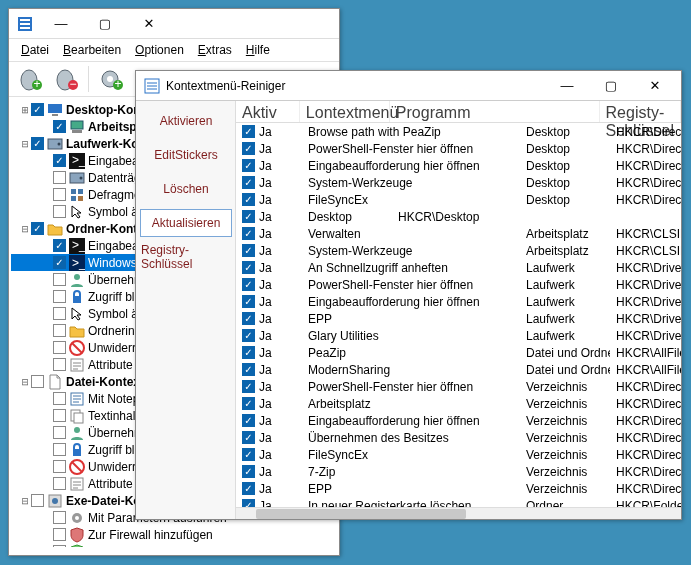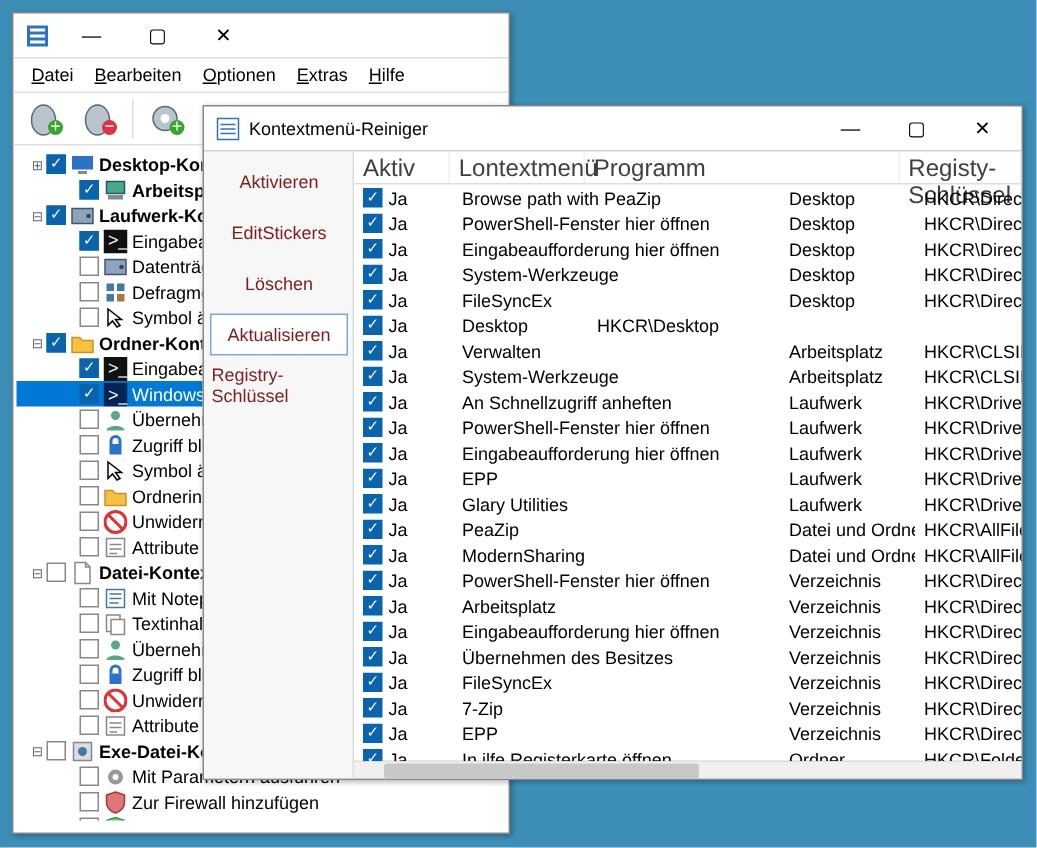--- a/index.html
+++ b/index.html
@@ -607,21 +607,21 @@
             </div>
             <div class="gc c1">EPP</div>
             <div class="gc c2">Verzeichnis</div>
             <div class="gc c3">HKCR\Directory</div>
           </div>
           <div class="grid-row">
             <div class="gc c0">
               <span class="small-chk"></span>
               <span>Ja</span>
             </div>
-            <div class="gc c1">In ilfe Registerkarte öffnen</div>
+            <div class="gc c1">In neuer Registerkarte löschen</div>
             <div class="gc c2">Ordner</div>
             <div class="gc c3">HKCR\Folder</div>
           </div>
         </div>
       <div class="grid-scroll">
           <div class="thumb"></div>
         </div>
     </div>
   </div>
 </div>

